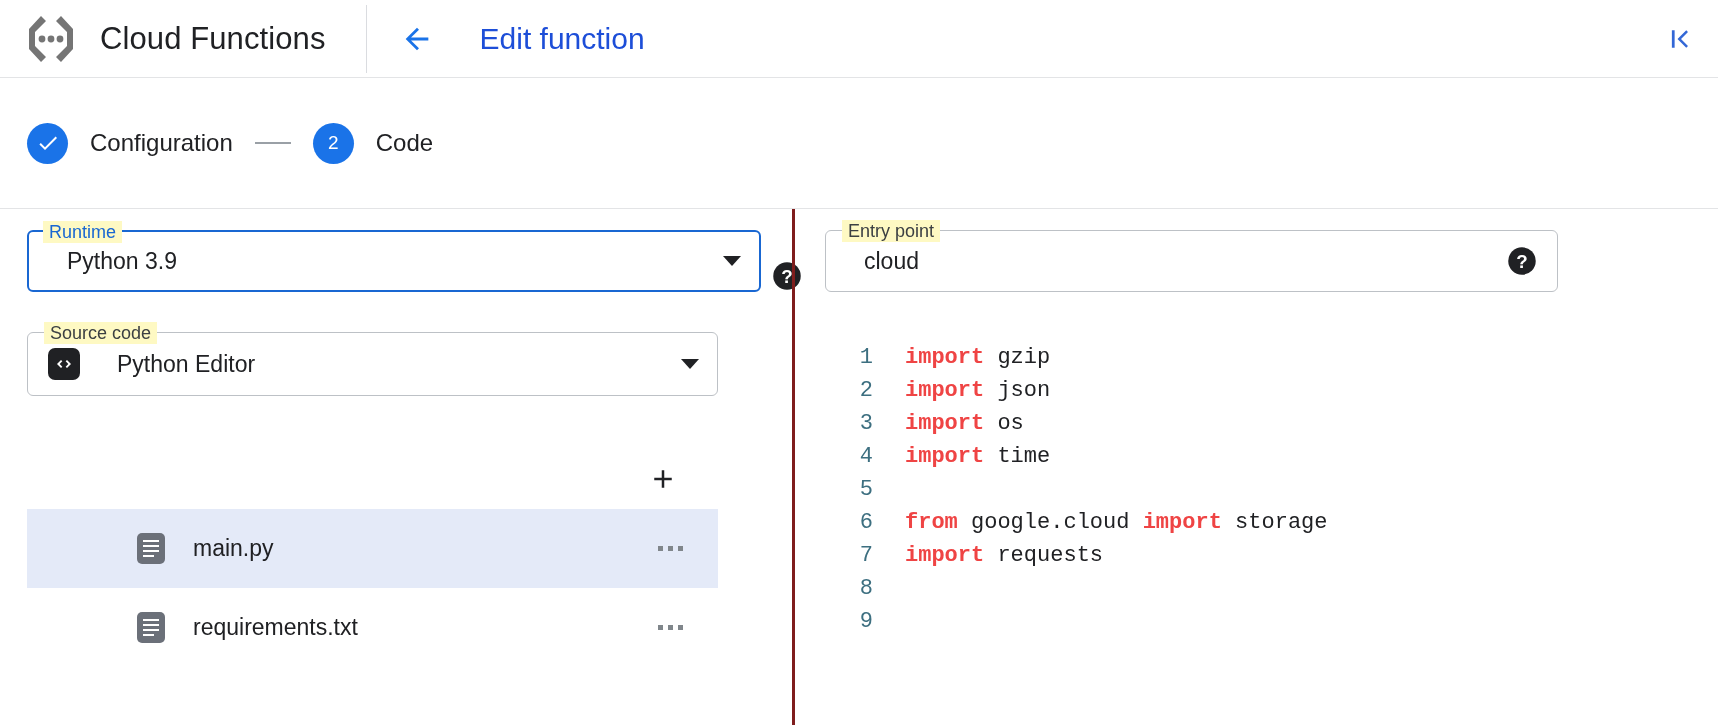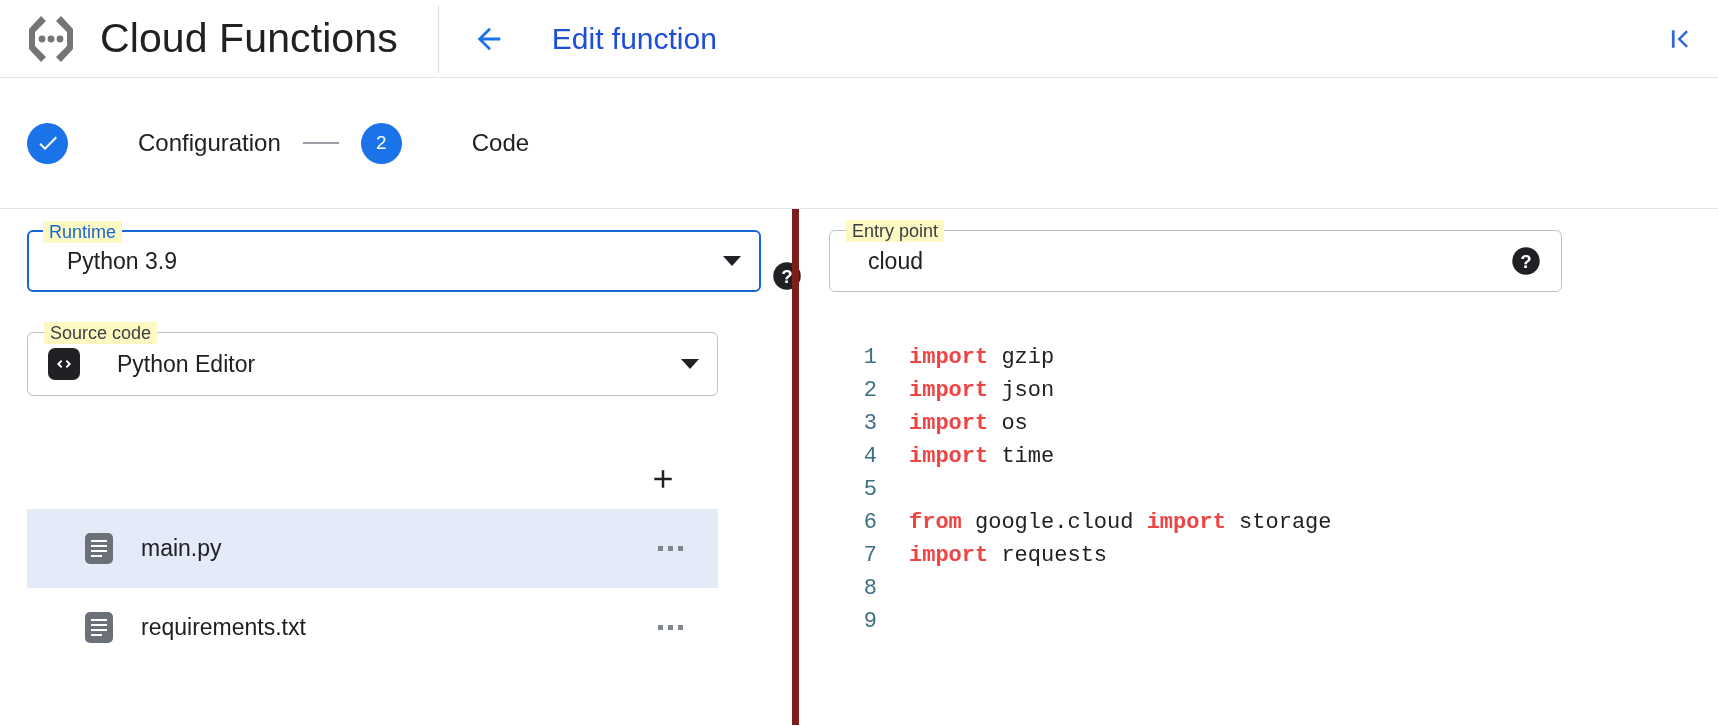--- a/index.html
+++ b/index.html
@@ -29,21 +29,21 @@
     align-items: center;
     padding-left: 22px;
     height: 100%;
   }
   .brand-logo {
     width: 58px; height: 52px;
     flex: 0 0 58px;
     display: block;
   }
   .brand-title {
-    font-size: 41px;
+    font-size: 31px;
     font-weight: 400;
     color: #202124;
     margin-left: 20px;
     letter-spacing: .1px;
     white-space: nowrap;
   }
   .hdr-divider {
     width: 1px;
     height: 68px;
     background: #dadce0;
@@ -80,21 +80,20 @@
     display: flex;
     align-items: center;
     padding-left: 27px;
     border-bottom: 1px solid #e3e4e6;
     background: #fff;
   }
   .step {
     display: flex;
     align-items: center;
     cursor: pointer;
-    gap: 48px;
   }
   .step-badge {
     width: 41px; height: 41px;
     border-radius: 50%;
     background: #1a73e8;
     color: #fff;
     display: flex; align-items: center; justify-content: center;
     font-size: 19px;
     font-weight: 500;
     flex: 0 0 41px;
@@ -120,21 +119,21 @@
     position: relative;
   }
   .left-pane {
     width: 792px;
     flex: 0 0 792px;
     position: relative;
   }
   .right-pane {
     flex: 1 1 auto;
     position: relative;
-    border-left: 7px solid #7f1d1d;
+    border-left: 3px solid #7f1d1d;
     padding-left: 40px;
   }
 
   
   .field {
     position: relative;
     border: 1px solid #bdc1c6;
     border-radius: 6px;
     height: 62px;
     background: #fff;
@@ -235,21 +234,21 @@
     left: 27px;
     top: 300px;
     width: 691px;
   }
   .file-row {
     height: 79px;
     display: flex;
     align-items: center;
     position: relative;
     cursor: pointer;
-    padding-left: 58px;
+    padding-left: 110px;
   }
   .file-row.selected { background: #e4eaf8; }
   .file-icon {
     width: 28px; height: 31px;
     border-radius: 5px;
     background: #6b7079;
     display: flex; flex-direction: column;
     justify-content: center; align-items: center;
     gap: 3px;
     flex: 0 0 28px;

